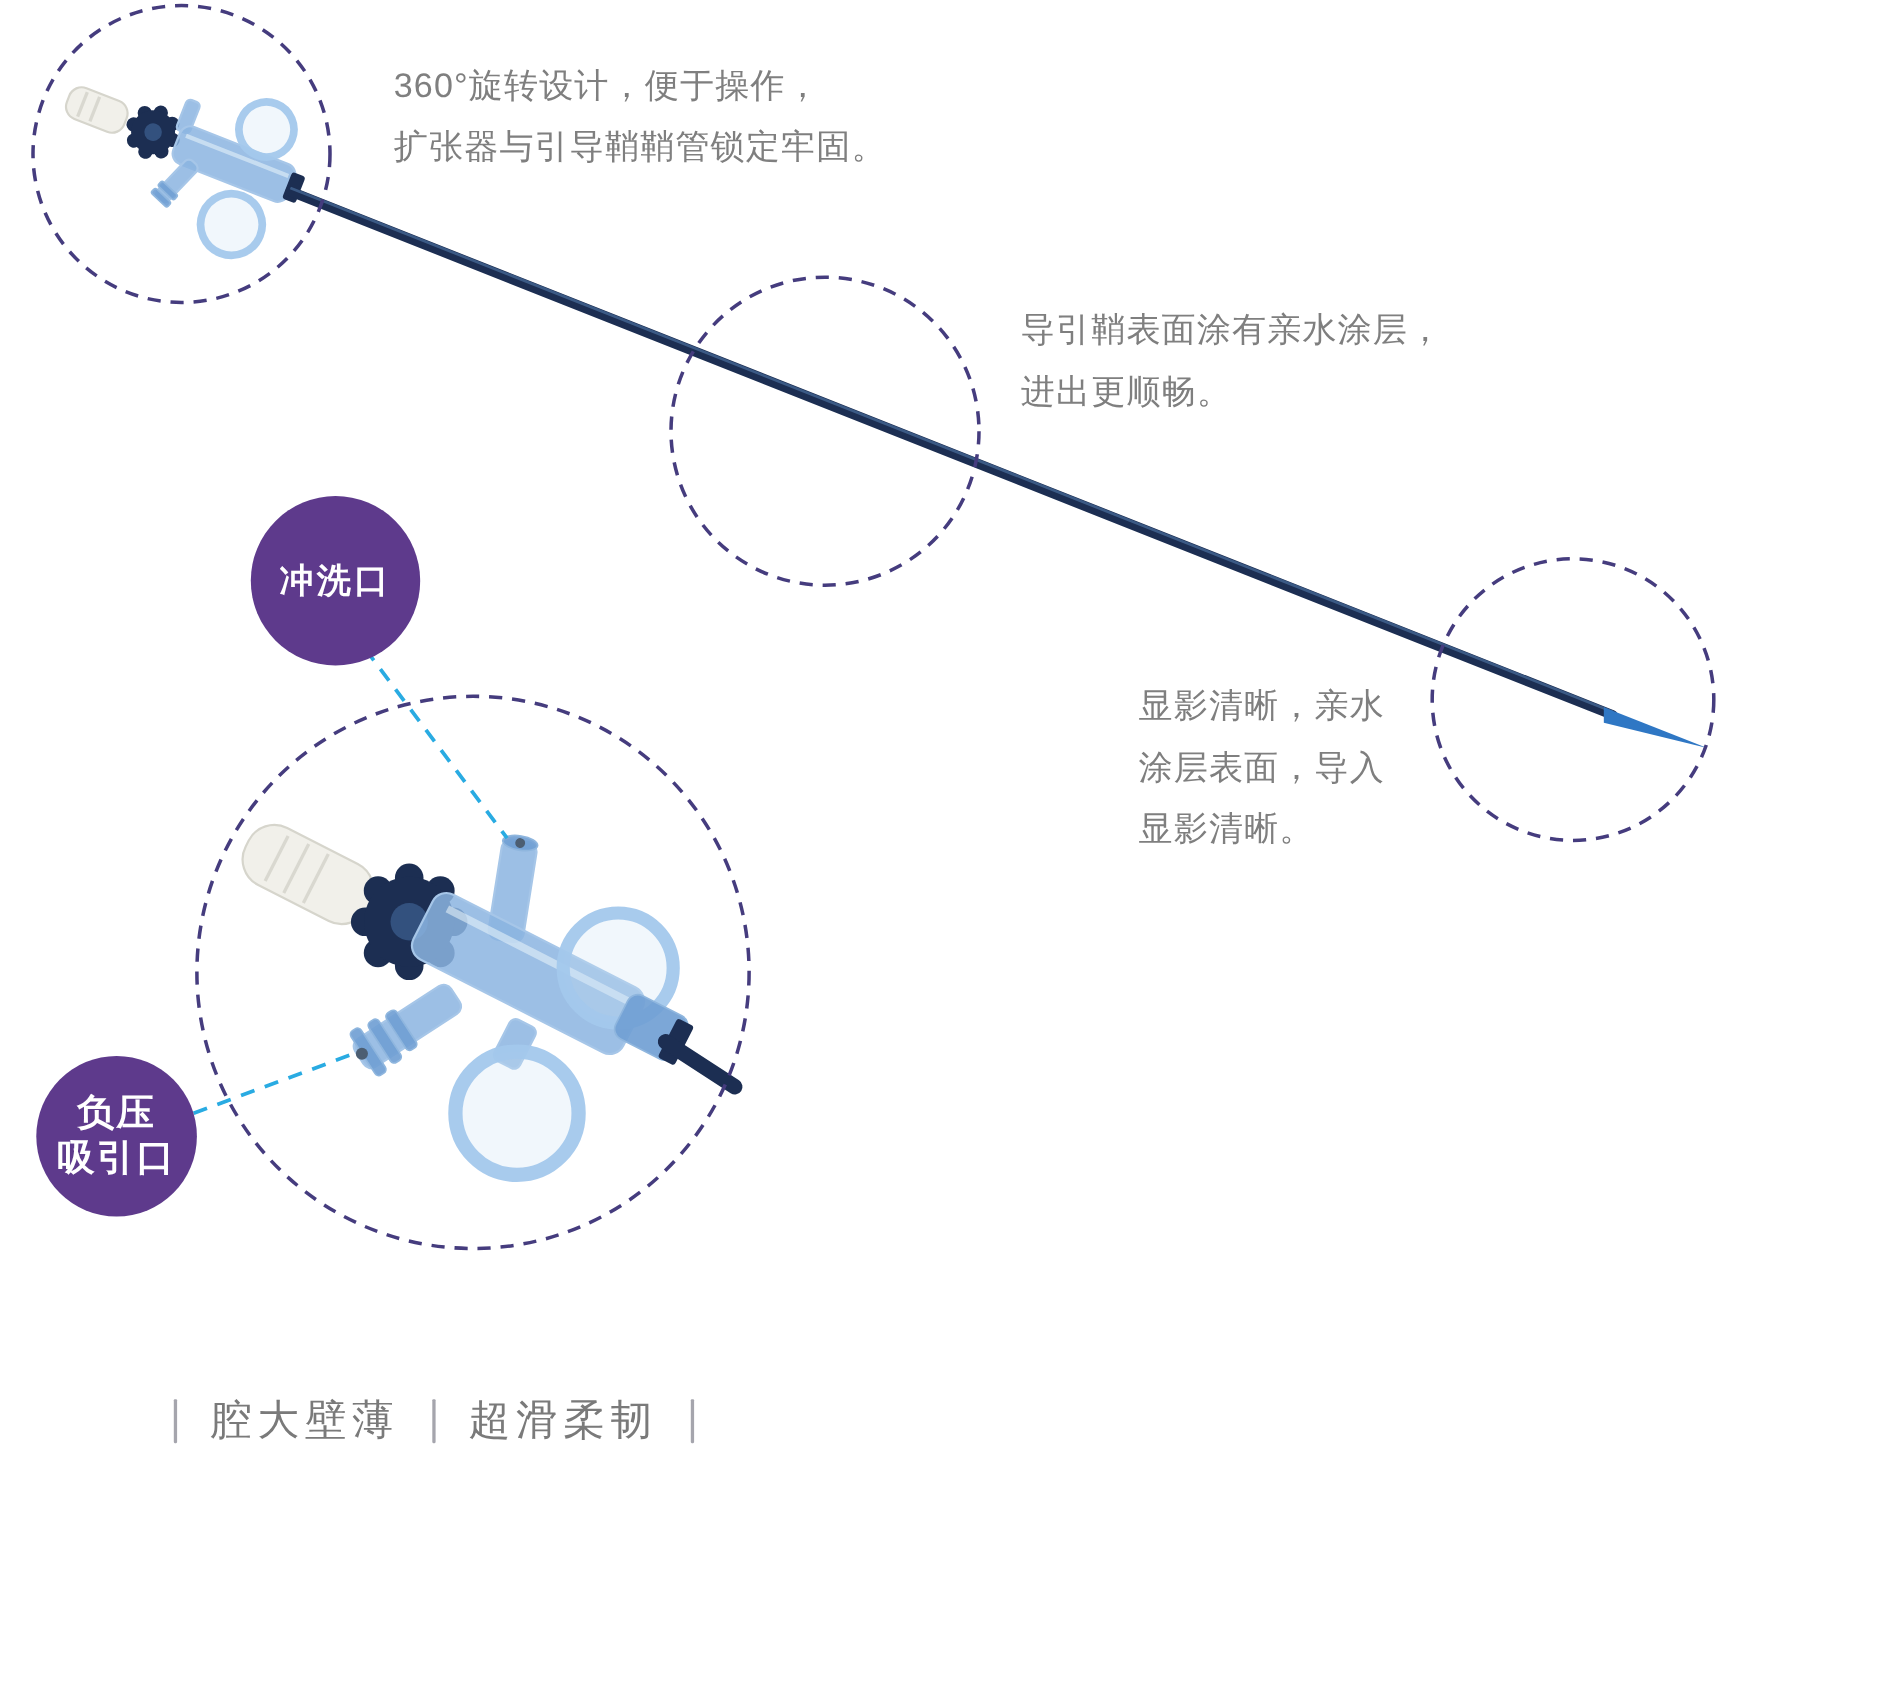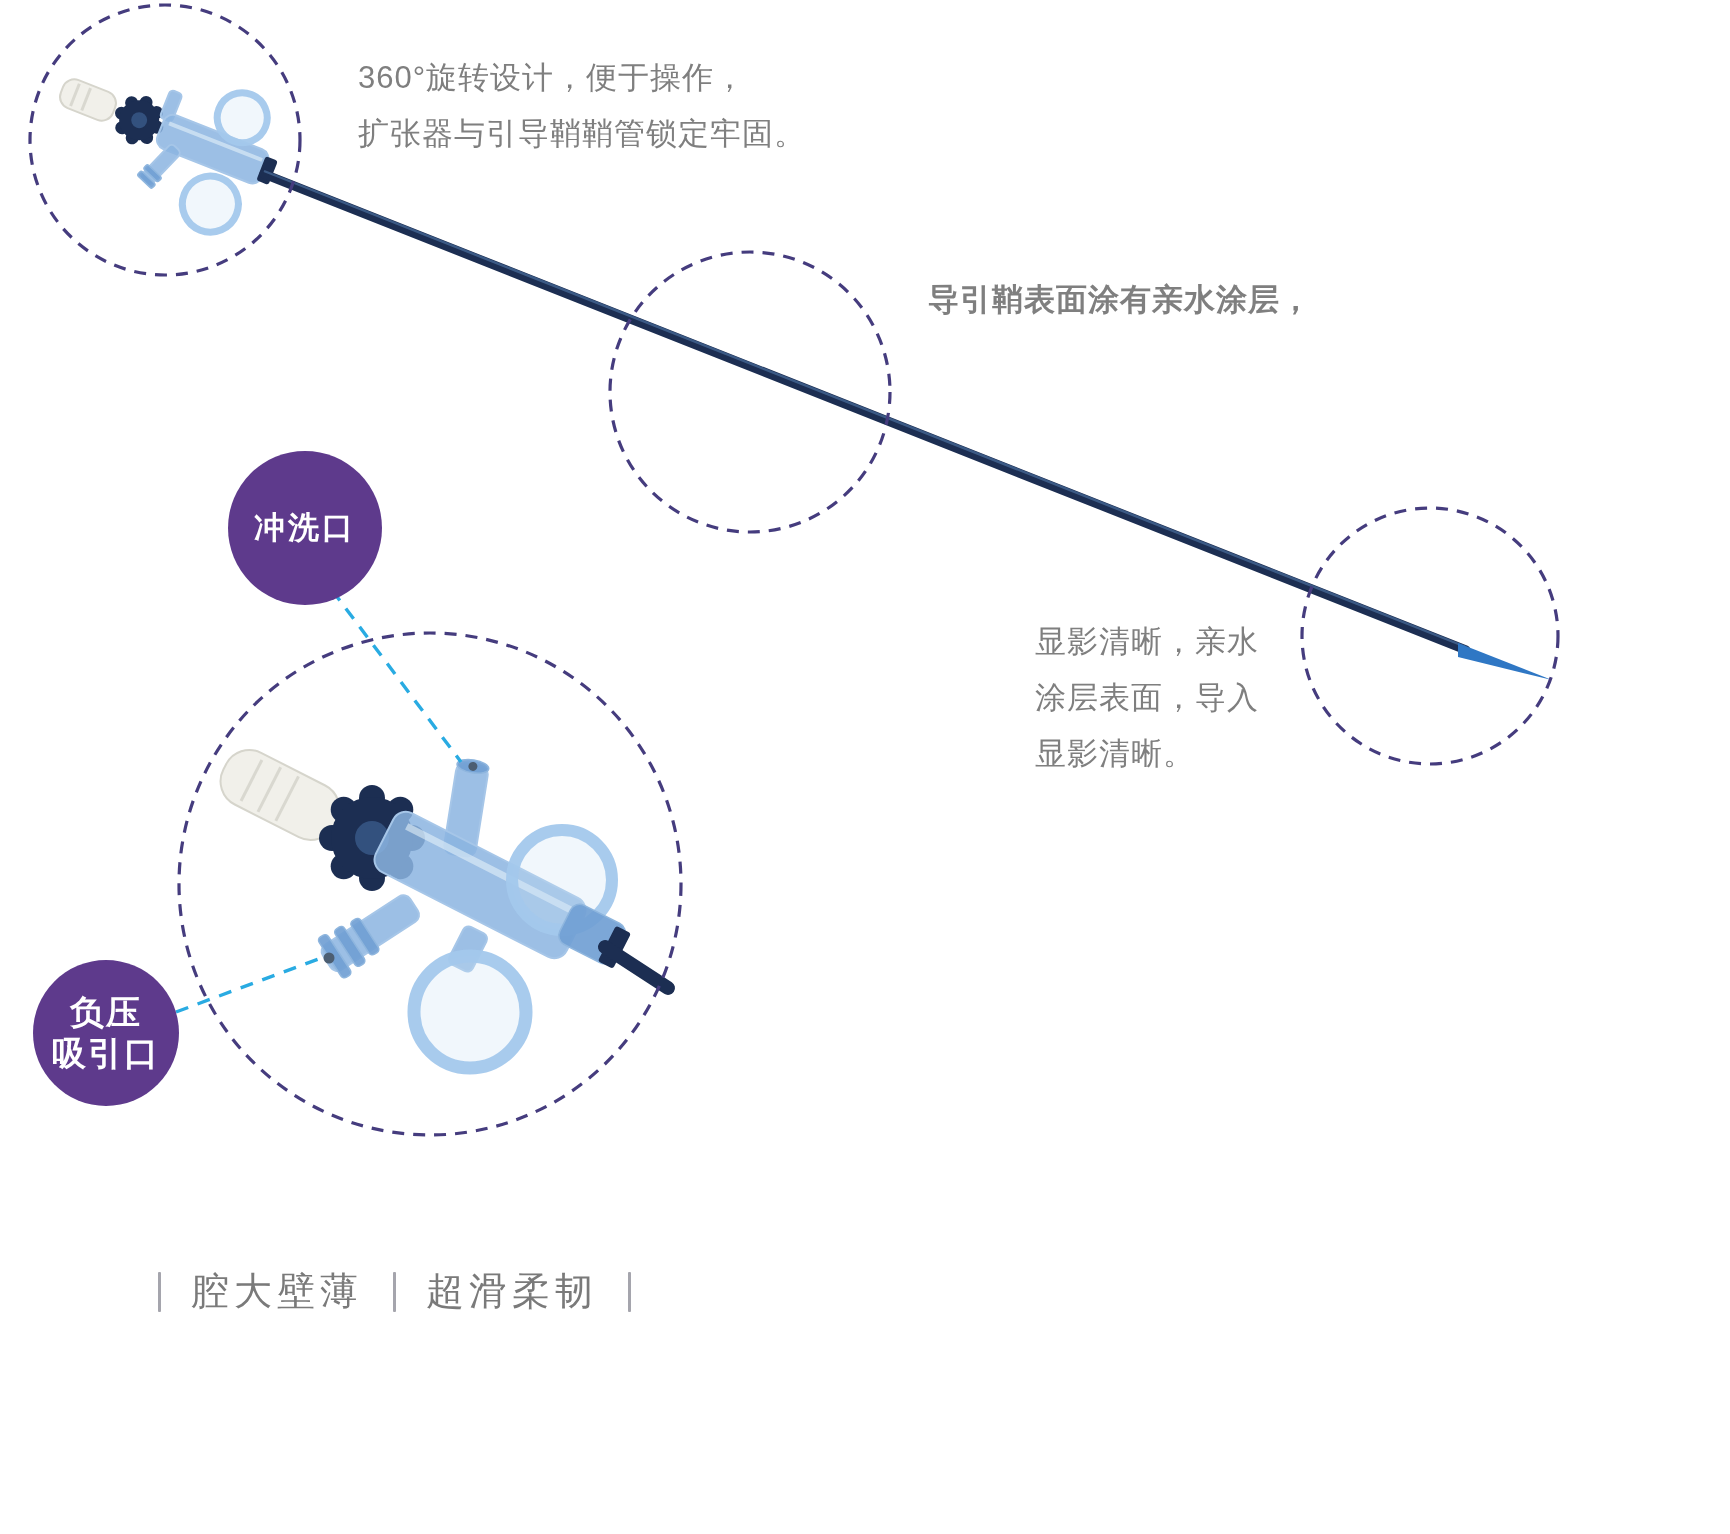--- a/index.html
+++ b/index.html
@@ -33,21 +33,21 @@
   .body-glint  { stroke:rgba(235,245,252,0.55); }
 
   
   .annotation {
     position:absolute;
     color:var(--annotation-text,#7f7f7f);
     font-size:31px; line-height:56px; letter-spacing:1px;
     white-space:nowrap;
   }
   .annotation-rotation { left:358px; top:50px; }
-  .annotation-coating  { left:928px; top:272px;font-weight:bold; }
+  .annotation-coating  { left:928px; top:272px; }
   .annotation-tip      { left:1035px; top:614px; }
 
   
   .badge {
     position:absolute;
     background:var(--accent-purple,#5e3a8c);
     border-radius:50%;
     color:#ffffff;
     display:flex; flex-direction:column;
     align-items:center; justify-content:center;
@@ -170,20 +170,21 @@
     <line class="connector" x1="176" y1="1012" x2="324" y2="957"></line>
   </svg>
 
   <div class="annotation annotation-rotation">
     <div>360°旋转设计，便于操作，</div>
     <div>扩张器与引导鞘鞘管锁定牢固。</div>
   </div>
 
   <div class="annotation annotation-coating">
     <div>导引鞘表面涂有亲水涂层，</div>
+    <div>进出更顺畅。</div>
   </div>
 
   <div class="annotation annotation-tip">
     <div>显影清晰，亲水</div>
     <div>涂层表面，导入</div>
     <div>显影清晰。</div>
   </div>
 
   <div class="badge badge-irrigation">
     <span>冲洗口</span>

